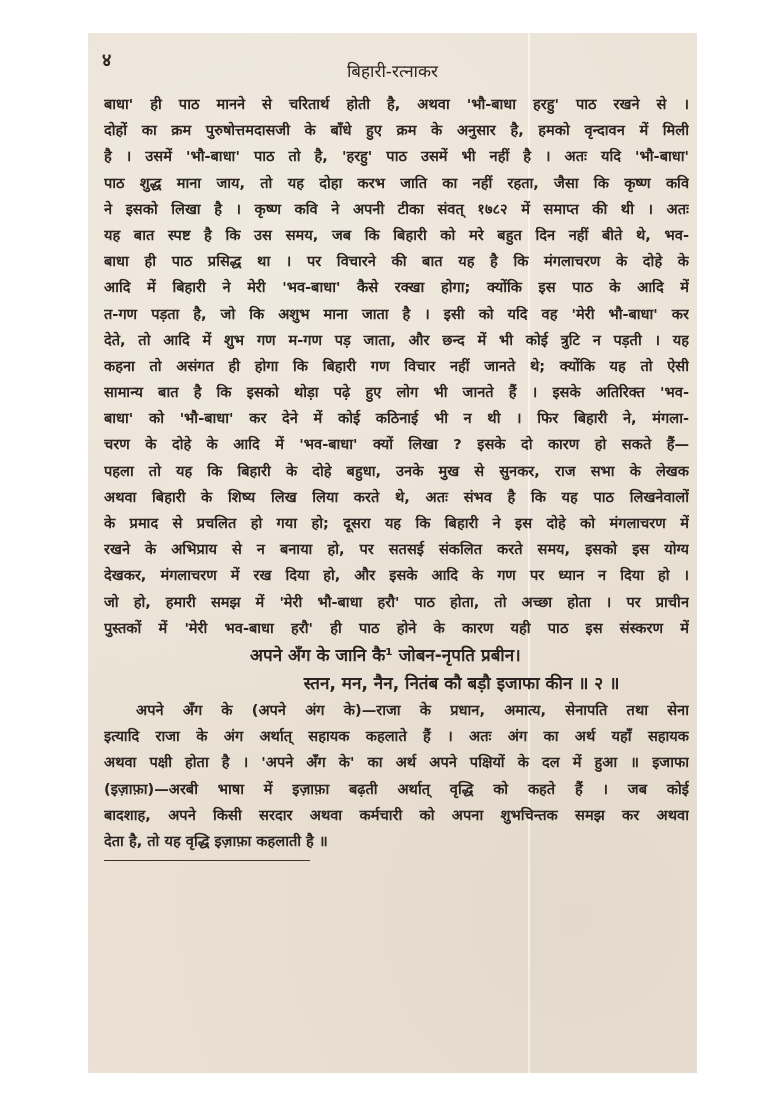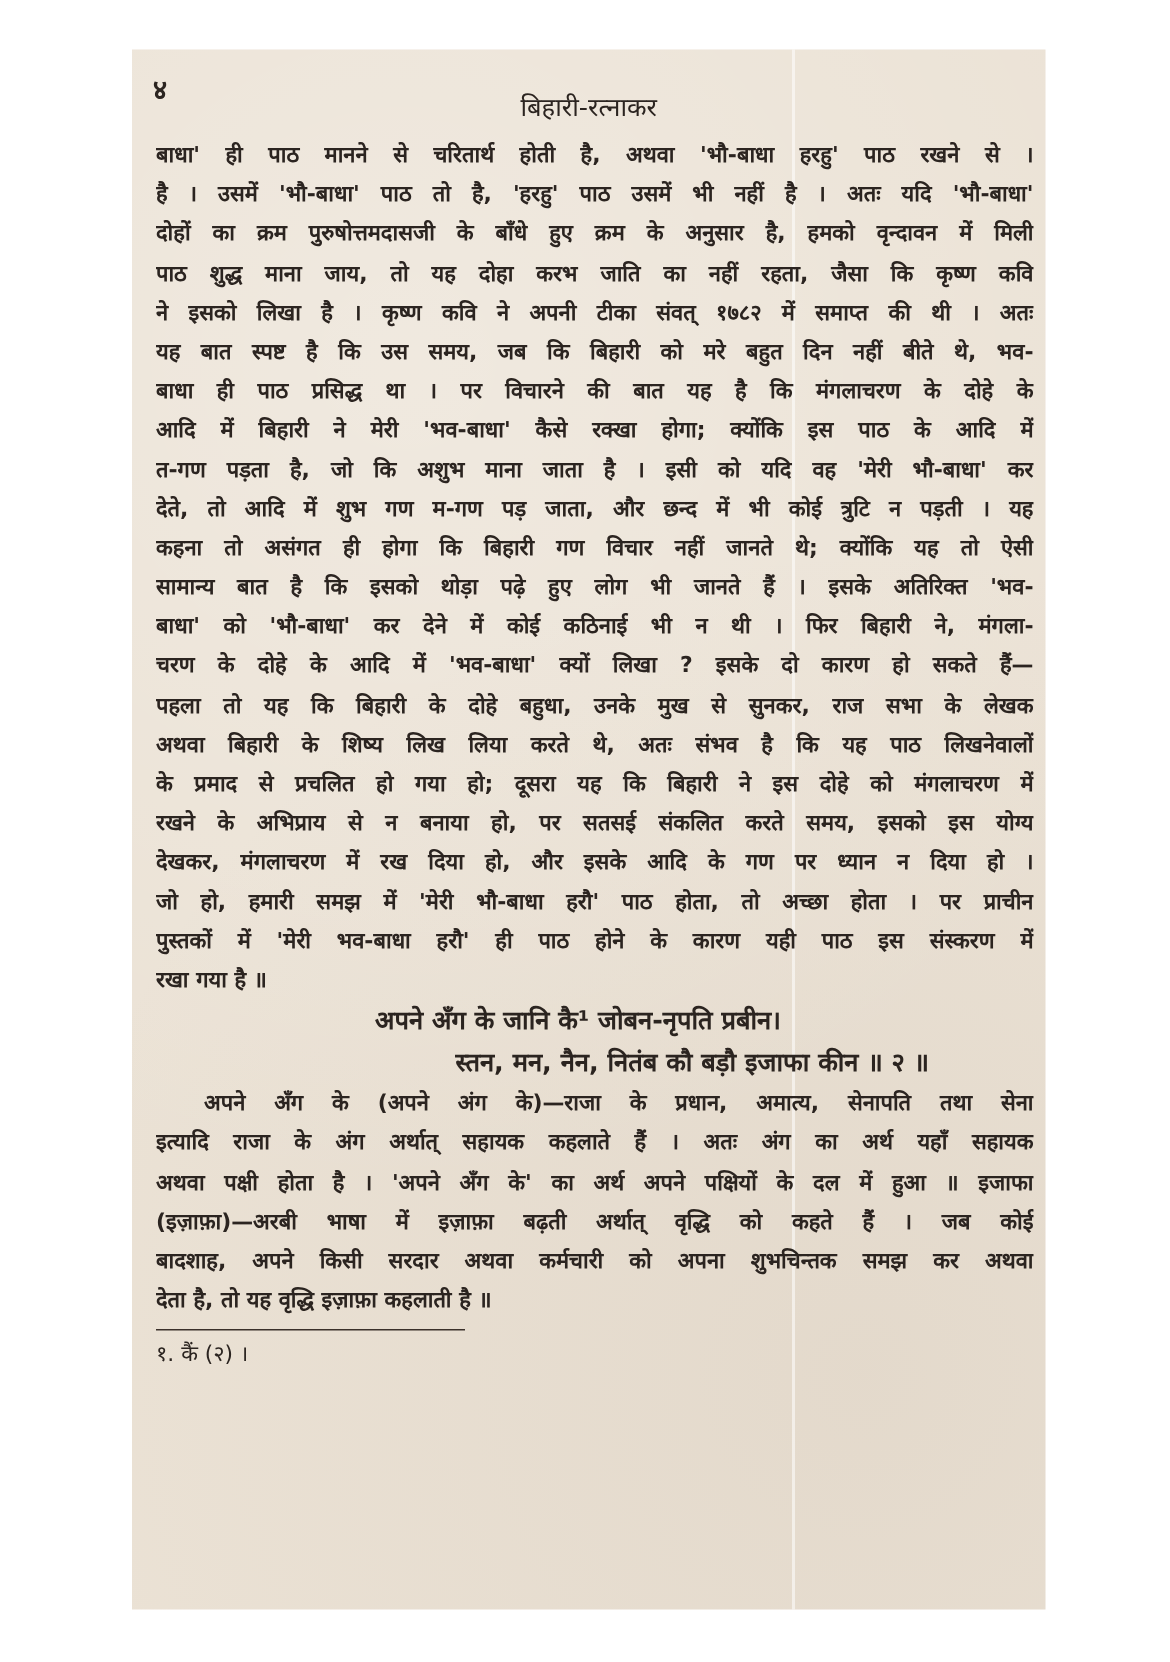--- a/index.html
+++ b/index.html
@@ -39,53 +39,51 @@
   <div class="fold"></div>
 
   <div class="header">
     <span class="page-num">४</span>
     <div class="running-title">बिहारी-रत्नाकर</div>
   </div>
 
   <div class="body-text">
     <div>
       <span class="line">बाधा' ही पाठ मानने से चरितार्थ होती है, अथवा 'भौ-बाधा हरहु' पाठ रखने से ।</span>
+      <span class="line">दोहों का क्रम पुरुषोत्तमदासजी के बाँधे हुए क्रम के अनुसार है, हमको वृन्दावन में मिली</span>
       <span class="line">है । उसमें 'भौ-बाधा' पाठ तो है, 'हरहु' पाठ उसमें भी नहीं है । अतः यदि 'भौ-बाधा'</span>
-      <span class="line">दोहों का क्रम पुरुषोत्तमदासजी के बाँधे हुए क्रम के अनुसार है, हमको वृन्दावन में मिली</span>
       <span class="line">पाठ शुद्ध माना जाय, तो यह दोहा करभ जाति का नहीं रहता, जैसा कि कृष्ण कवि</span>
       <span class="line">ने इसको लिखा है । कृष्ण कवि ने अपनी टीका संवत् १७८२ में समाप्त की थी । अतः</span>
       <span class="line">यह बात स्पष्ट है कि उस समय, जब कि बिहारी को मरे बहुत दिन नहीं बीते थे, भव-</span>
       <span class="line">बाधा ही पाठ प्रसिद्ध था । पर विचारने की बात यह है कि मंगलाचरण के दोहे के</span>
       <span class="line">आदि में बिहारी ने मेरी 'भव-बाधा' कैसे रक्खा होगा; क्योंकि इस पाठ के आदि में</span>
       <span class="line">त-गण पड़ता है, जो कि अशुभ माना जाता है । इसी को यदि वह 'मेरी भौ-बाधा' कर</span>
       <span class="line">देते, तो आदि में शुभ गण म-गण पड़ जाता, और छन्द में भी कोई त्रुटि न पड़ती । यह</span>
       <span class="line">कहना तो असंगत ही होगा कि बिहारी गण विचार नहीं जानते थे; क्योंकि यह तो ऐसी</span>
       <span class="line">सामान्य बात है कि इसको थोड़ा पढ़े हुए लोग भी जानते हैं । इसके अतिरिक्त 'भव-</span>
       <span class="line">बाधा' को 'भौ-बाधा' कर देने में कोई कठिनाई भी न थी । फिर बिहारी ने, मंगला-</span>
       <span class="line">चरण के दोहे के आदि में 'भव-बाधा' क्यों लिखा ? इसके दो कारण हो सकते हैं—</span>
       <span class="line">पहला तो यह कि बिहारी के दोहे बहुधा, उनके मुख से सुनकर, राज सभा के लेखक</span>
       <span class="line">अथवा बिहारी के शिष्य लिख लिया करते थे, अतः संभव है कि यह पाठ लिखनेवालों</span>
       <span class="line">के प्रमाद से प्रचलित हो गया हो; दूसरा यह कि बिहारी ने इस दोहे को मंगलाचरण में</span>
       <span class="line">रखने के अभिप्राय से न बनाया हो, पर सतसई संकलित करते समय, इसको इस योग्य</span>
       <span class="line">देखकर, मंगलाचरण में रख दिया हो, और इसके आदि के गण पर ध्यान न दिया हो ।</span>
       <span class="line">जो हो, हमारी समझ में 'मेरी भौ-बाधा हरौ' पाठ होता, तो अच्छा होता । पर प्राचीन</span>
       <span class="line">पुस्तकों में 'मेरी भव-बाधा हरौ' ही पाठ होने के कारण यही पाठ इस संस्करण में</span>
-      <span class="line last">रखा गया है ॥</span>
     </div>
 
     <div>
       <span class="verse v1">अपने अँग के जानि कै¹ जोबन-नृपति प्रबीन।</span>
       <span class="verse v2">स्तन, मन, नैन, नितंब कौ बड़ौ इजाफा कीन ॥ २ ॥</span>
     </div>
 
     <div>
       <span class="line indent">अपने अँग के (अपने अंग के)—राजा के प्रधान, अमात्य, सेनापति तथा सेना</span>
       <span class="line">इत्यादि राजा के अंग अर्थात् सहायक कहलाते हैं । अतः अंग का अर्थ यहाँ सहायक</span>
       <span class="line">अथवा पक्षी होता है । 'अपने अँग के' का अर्थ अपने पक्षियों के दल में हुआ ॥ इजाफा</span>
       <span class="line">(इज़ाफ़ा)—अरबी भाषा में इज़ाफ़ा बढ़ती अर्थात् वृद्धि को कहते हैं । जब कोई</span>
       <span class="line">बादशाह, अपने किसी सरदार अथवा कर्मचारी को अपना शुभचिन्तक समझ कर अथवा</span>
       <span class="line last">देता है, तो यह वृद्धि इज़ाफ़ा कहलाती है ॥</span>
     </div>
 
     <span class="rule"></span>
-    <span class="footnote">१. कैं (२) ।</span>
   </div>
 </div>
 
 </body></html>

